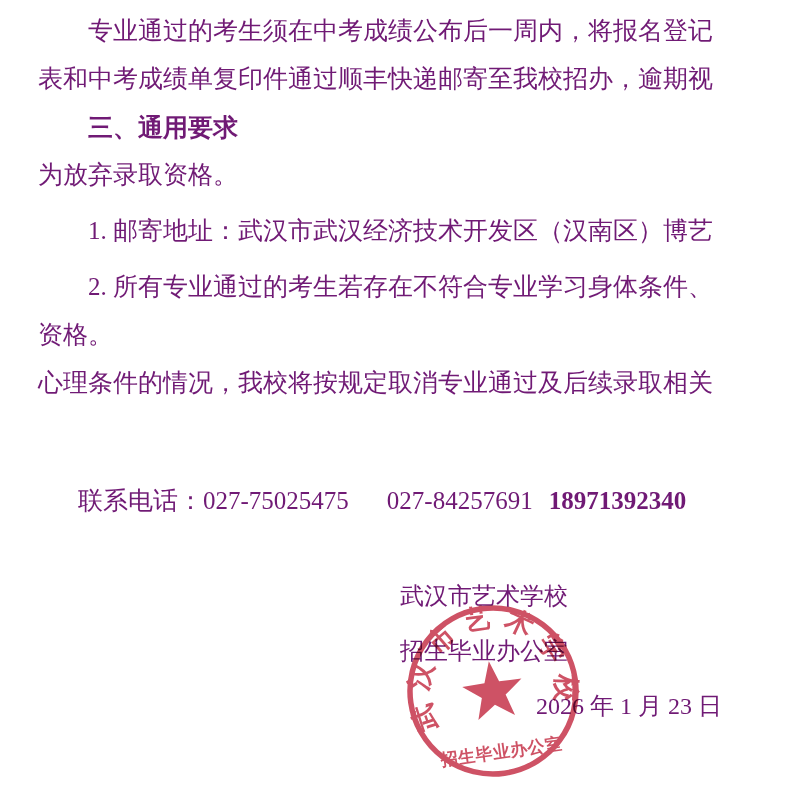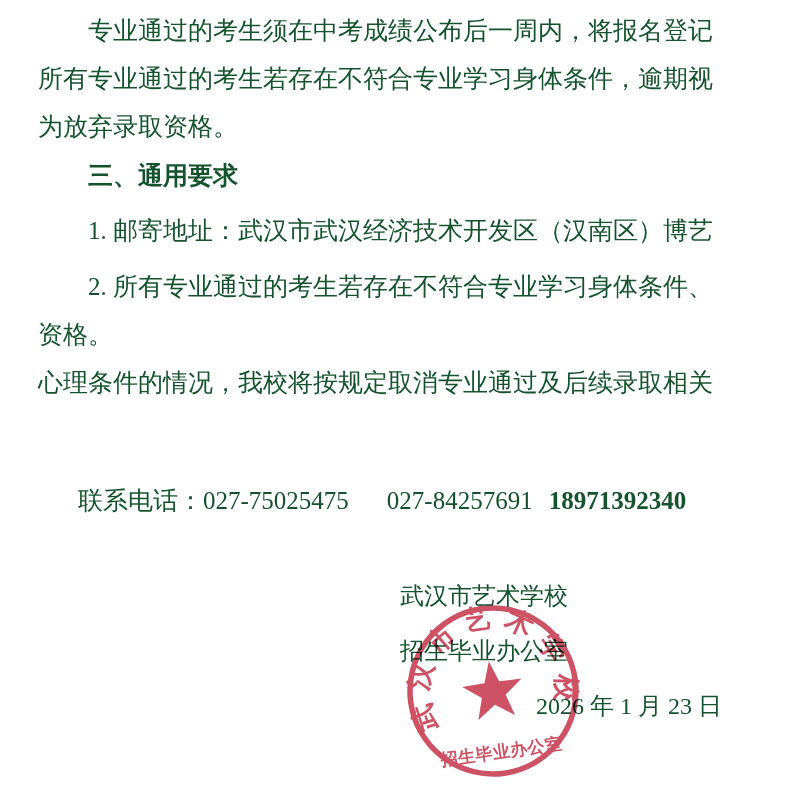--- a/index.html
+++ b/index.html
@@ -7,21 +7,21 @@
     padding: 0;
     background: #ffffff;
   }
   .page {
     position: relative;
     width: 800px;
     height: 811px;
     background: #ffffff;
     overflow: hidden;
     font-family: "Liberation Serif", "DejaVu Serif", serif;
-    color: #14532d;
+    color: #701a75;
   }
   .content {
     padding: 7px 78px 0 38px;
     font-size: 25px;
   }
   .line {
     margin: 0;
     line-height: 48px;
     white-space: pre-wrap;
   }
@@ -64,24 +64,24 @@
     font-weight: bold;
   }
 </style>
 </head>
 <body>
 
 <div class="page">
   <div class="content">
 
     <p class="line indent">专业通过的考生须在中考成绩公布后一周内，将报名登记</p>
-    <p class="line">所有专业通过的考生若存在不符合专业学习身体条件，逾期视</p>
+    <p class="line">表和中考成绩单复印件通过顺丰快递邮寄至我校招办，逾期视</p>
+    <p class="line indent heading">三、通用要求</p>
+
     <p class="line">为放弃录取资格。</p>
-
-    <p class="line indent heading">三、通用要求</p>
 
     <p class="line indent mt8">1. 邮寄地址：武汉市武汉经济技术开发区（汉南区）博艺</p>
 
     <p class="line indent mt8">2. 所有专业通过的考生若存在不符合专业学习身体条件、</p>
     <p class="line">资格。</p>
     <p class="line">心理条件的情况，我校将按规定取消专业通过及后续录取相关</p>
 
     <p class="line phone-line"><span>联系电话：</span><span>027-75025475</span><span class="ph-gap1">027-84257691</span><span class="ph-gap2">18971392340</span></p>
 
     <div class="signature">

